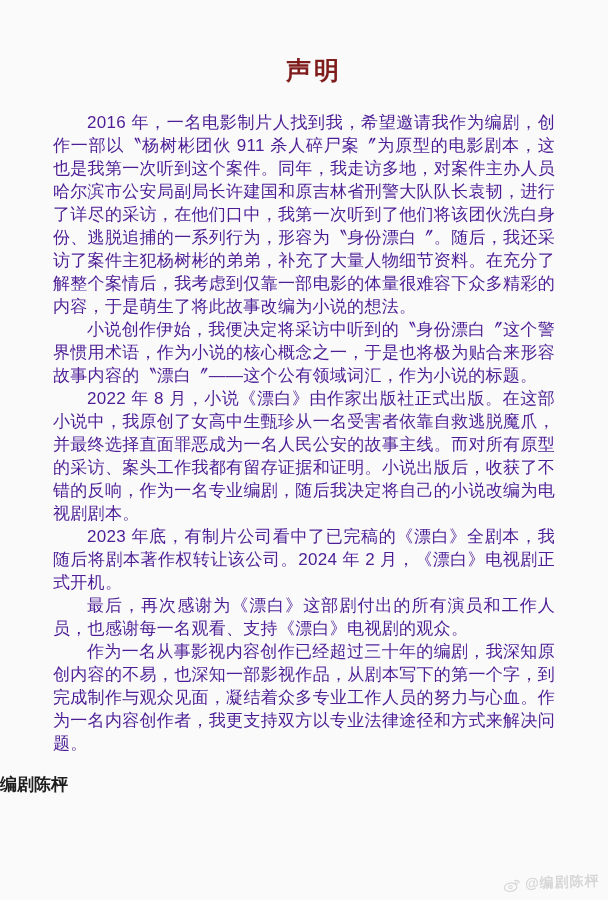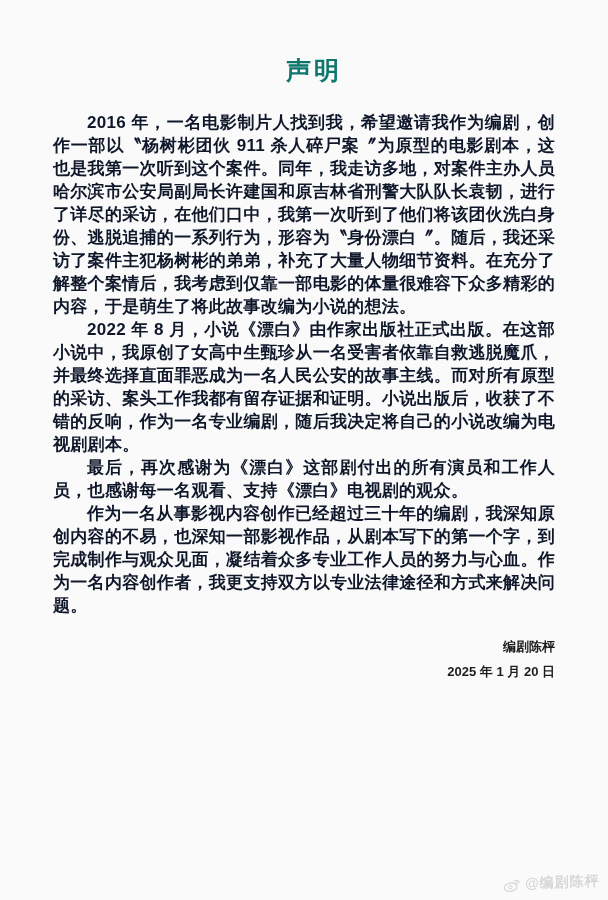--- a/index.html
+++ b/index.html
@@ -19,41 +19,40 @@
     box-sizing: border-box;
   }
   .doc-title {
     margin: 0;
     padding-top: 56px;
     text-align: center;
     font-size: 25px;
     font-weight: bold;
     letter-spacing: 3px;
     line-height: 28px;
-    color: #0f766e;
+    color: #7f1d1d;
     padding-left: 20px;
   }
   .doc-body {
     margin: 27px 53px 0 53px;
   }
   .doc-body p {
     margin: 0;
     font-size: 17px;
     line-height: 23px;
-    font-weight: bold;
+    font-weight: normal;
     text-align: justify;
     text-justify: inter-ideograph;
     text-indent: 2em;
     letter-spacing: 0.3px;
-    color: #0f172a;
+    color: #4c1d95;
   }
   .signature-block {
     margin: 17px 53px 0 0;
-    text-align: right;
-    font-size: 13px;
+    font-size: 17px;
     font-weight: bold;
     line-height: 25px;
     color: #1d1d1d;
   }
   .watermark {
     position: absolute;
     right: 8px;
     bottom: 8px;
     display: flex;
     align-items: center;
@@ -74,28 +73,29 @@
 </style>
 </head>
 <body>
 
 <div class="page">
 
   <h1 class="doc-title">声明</h1>
 
   <div class="doc-body">
     <p>2016 年，一名电影制片人找到我，希望邀请我作为编剧，创作一部以〝杨树彬团伙 911 杀人碎尸案〞为原型的电影剧本，这也是我第一次听到这个案件。同年，我走访多地，对案件主办人员哈尔滨市公安局副局长许建国和原吉林省刑警大队队长袁韧，进行了详尽的采访，在他们口中，我第一次听到了他们将该团伙洗白身份、逃脱追捕的一系列行为，形容为〝身份漂白〞。随后，我还采访了案件主犯杨树彬的弟弟，补充了大量人物细节资料。在充分了解整个案情后，我考虑到仅靠一部电影的体量很难容下众多精彩的内容，于是萌生了将此故事改编为小说的想法。</p>
+    <p>小说创作伊始，我便决定将采访中听到的〝身份漂白〞这个警界惯用术语，作为小说的核心概念之一，于是也将极为贴合来形容故事内容的〝漂白〞——这个公有领域词汇，作为小说的标题。</p>
     <p>2022 年 8 月，小说《漂白》由作家出版社正式出版。在这部小说中，我原创了女高中生甄珍从一名受害者依靠自救逃脱魔爪，并最终选择直面罪恶成为一名人民公安的故事主线。而对所有原型的采访、案头工作我都有留存证据和证明。小说出版后，收获了不错的反响，作为一名专业编剧，随后我决定将自己的小说改编为电视剧剧本。</p>
+    <p>2023 年底，有制片公司看中了已完稿的《漂白》全剧本，我随后将剧本著作权转让该公司。2024 年 2 月，《漂白》电视剧正式开机。</p>
     <p>最后，再次感谢为《漂白》这部剧付出的所有演员和工作人员，也感谢每一名观看、支持《漂白》电视剧的观众。</p>
     <p>作为一名从事影视内容创作已经超过三十年的编剧，我深知原创内容的不易，也深知一部影视作品，从剧本写下的第一个字，到完成制作与观众见面，凝结着众多专业工作人员的努力与心血。作为一名内容创作者，我更支持双方以专业法律途径和方式来解决问题。</p>
   </div>
 
   <div class="signature-block">
     <div>编剧陈枰</div>
-    <div>2025 年 1 月 20 日</div>
   </div>
 
   <div class="watermark">
     <span class="wicon">
       <svg viewBox="0 0 24 20" fill="none" xmlns="http://www.w3.org/2000/svg">
         <path d="M10.5 18.5c-4.6.5-8.6-1.6-8.9-4.6-.3-3 3.2-5.9 7.8-6.4 4.6-.5 8.6 1.6 8.9 4.6.3 3-3.2 5.9-7.8 6.4z" stroke="#d7d7d7" stroke-width="1.6"></path>
         <circle cx="9.8" cy="13" r="2.2" stroke="#d7d7d7" stroke-width="1.4"></circle>
         <path d="M15.5 4.5c2.5-.8 5.2.2 6.4 2.4" stroke="#d7d7d7" stroke-width="1.6" stroke-linecap="round"></path>
         <path d="M16.2 7.6c1.4-.4 2.9.1 3.6 1.3" stroke="#d7d7d7" stroke-width="1.4" stroke-linecap="round"></path>
       </svg>

